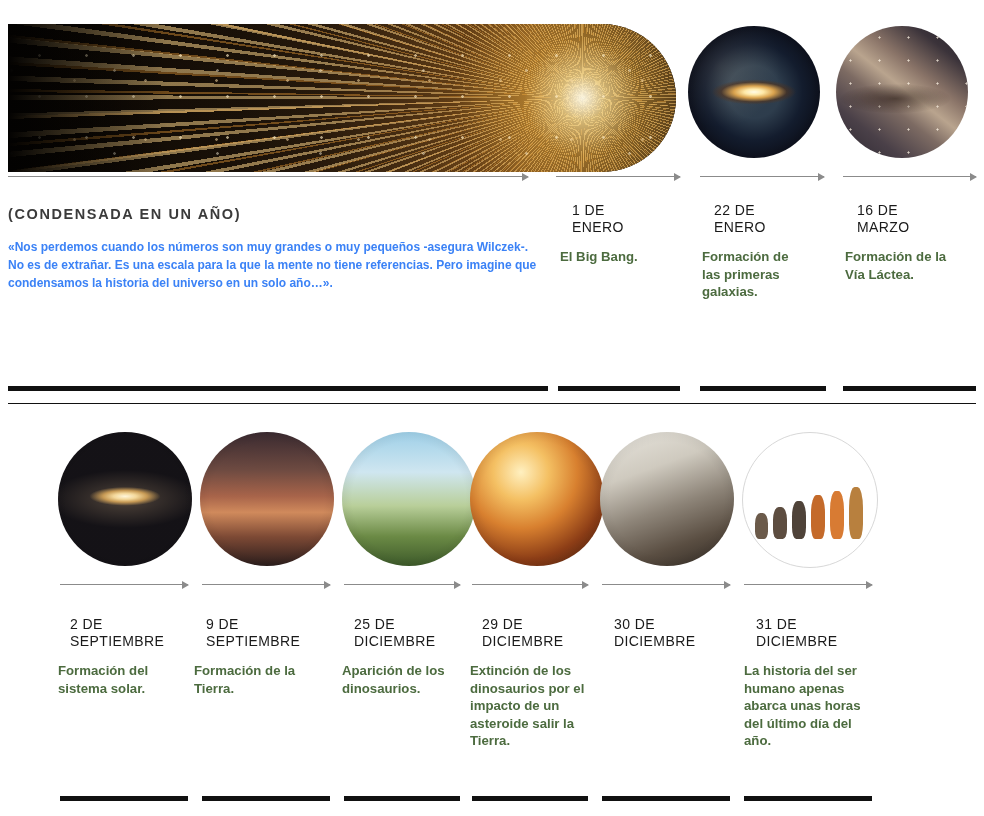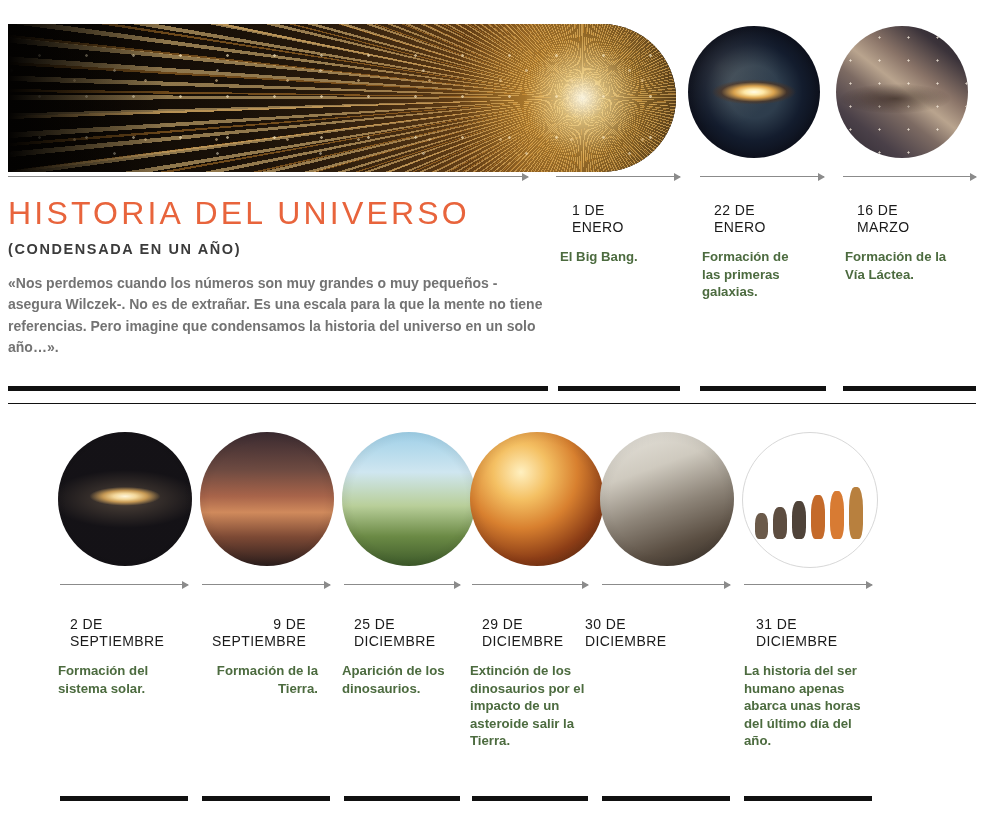--- a/index.html
+++ b/index.html
@@ -129,23 +129,23 @@
   }
   .sub-title {
     font-size: 14.5px;
     letter-spacing: 1.6px;
     color: #3b3b3b;
     margin: 10px 0 0 0;
     font-weight: 700;
   }
   .quote {
     margin: 16px 16px 0 0;
-    font-size: 14px;
+    font-size: 12px;
     line-height: 1.52;
-    color: #737373;
+    color: #3b82f6;
     font-weight: bold;
     width: 535px;
   }
 
   
   .event {
     position: absolute;
     width: 100px;
   }
   .event .date {
@@ -260,21 +260,20 @@
     <div class="circ-ovl-dust"></div>
   </div>
 </div>
 
 <div class="arrow" style="left:8px; top:176px; width:520px;"></div>
 <div class="arrow" style="left:556px; top:176px; width:124px;"></div>
 <div class="arrow" style="left:700px; top:176px; width:124px;"></div>
 <div class="arrow" style="left:843px; top:176px; width:133px;"></div>
 
 <div class="title-block">
-  <h1 class="main-title">HISTORIA DEL UNIVERSO</h1>
   <p class="sub-title">(CONDENSADA EN UN AÑO)</p>
   <p class="quote">«Nos perdemos cuando los números son muy grandes o muy pequeños -asegura Wilczek-. No es de extrañar. Es una escala para la que la mente no tiene referencias. Pero imagine que condensamos la historia del universo en un solo año…».</p>
 </div>
 
 <div class="event" style="left:560px; top:190px; width:100px;">
   <p class="date">
     <span>1 DE</span><br>
     <span>ENERO</span>
   </p>
   <p class="desc">El Big Bang.</p>
@@ -336,21 +335,21 @@
 <div class="arrow" style="left:744px; top:584px; width:128px;"></div>
 
 <div class="event" style="left:58px; top:604px; width:118px;">
   <p class="date">
     <span>2 DE</span><br>
     <span>SEPTIEMBRE</span>
   </p>
   <p class="desc">Formación del sistema solar.</p>
 </div>
 
-<div class="event" style="left:200px; top:604px; width:118px;text-align:right;">
+<div class="event" style="left:194px; top:604px; width:118px;">
   <p class="date">
     <span>9 DE</span><br>
     <span>SEPTIEMBRE</span>
   </p>
   <p class="desc">Formación de la Tierra.</p>
 </div>
 
 <div class="event" style="left:342px; top:604px; width:118px;">
   <p class="date">
     <span>25 DE</span><br>
@@ -360,21 +359,21 @@
 </div>
 
 <div class="event" style="left:470px; top:604px; width:118px;">
   <p class="date">
     <span>29 DE</span><br>
     <span>DICIEMBRE</span>
   </p>
   <p class="desc">Extinción de los dinosaurios por el impacto de un asteroide salir la Tierra.</p>
 </div>
 
-<div class="event" style="left:573px; top:604px; width:118px;">
+<div class="event" style="left:602px; top:604px; width:118px;">
   <p class="date">
     <span>30 DE</span><br>
     <span>DICIEMBRE</span>
   </p>
 </div>
 
 <div class="event" style="left:744px; top:604px; width:118px;">
   <p class="date">
     <span>31 DE</span><br>
     <span>DICIEMBRE</span>

